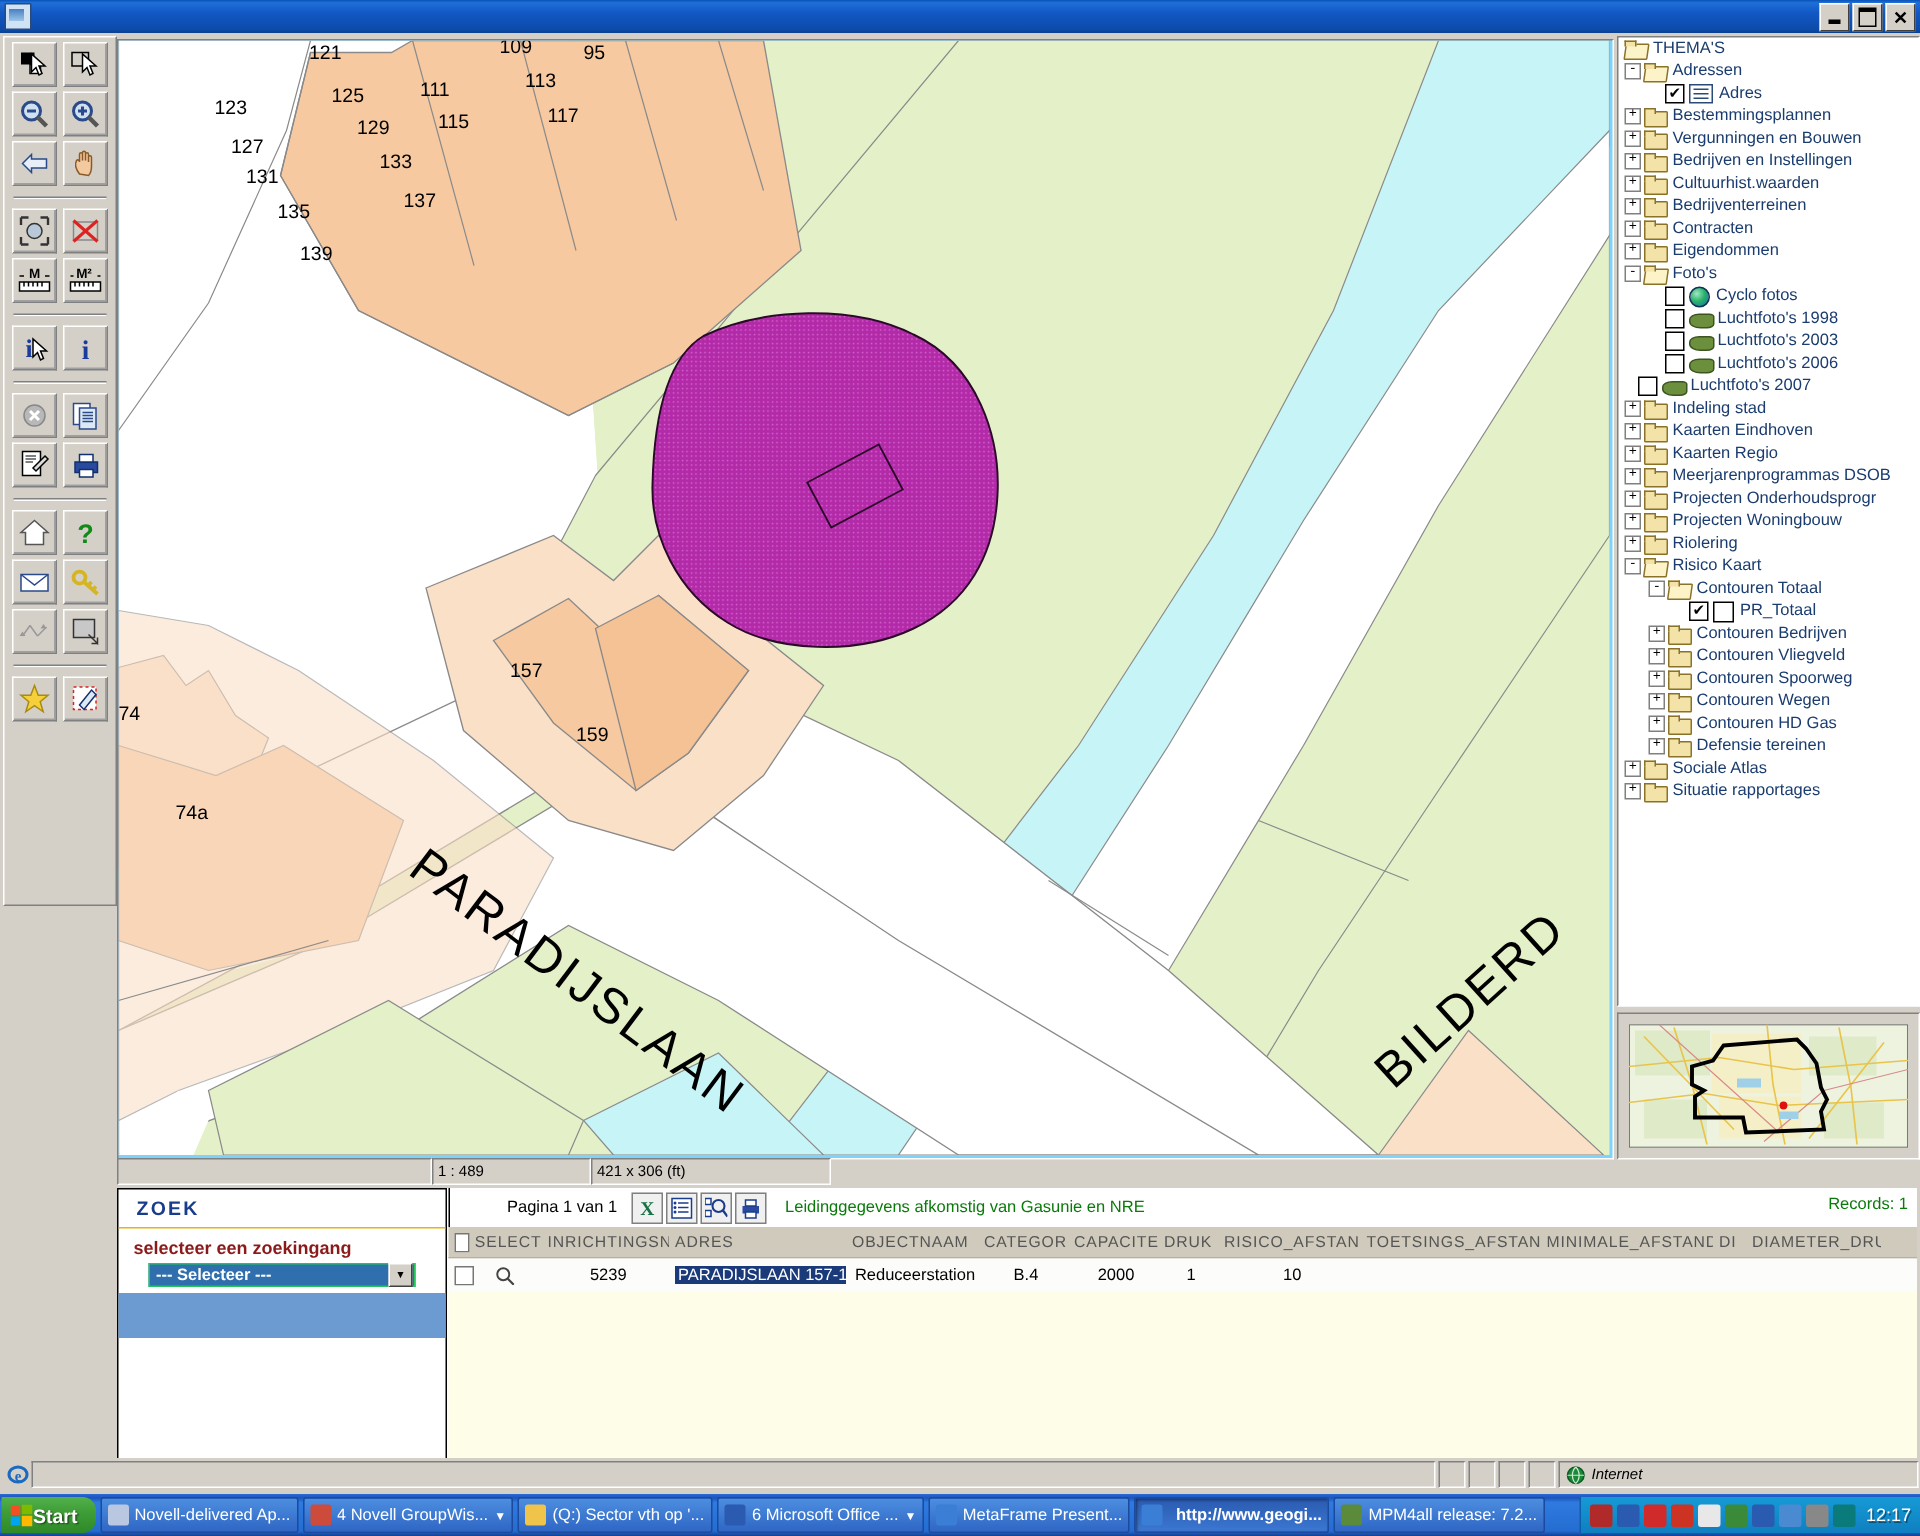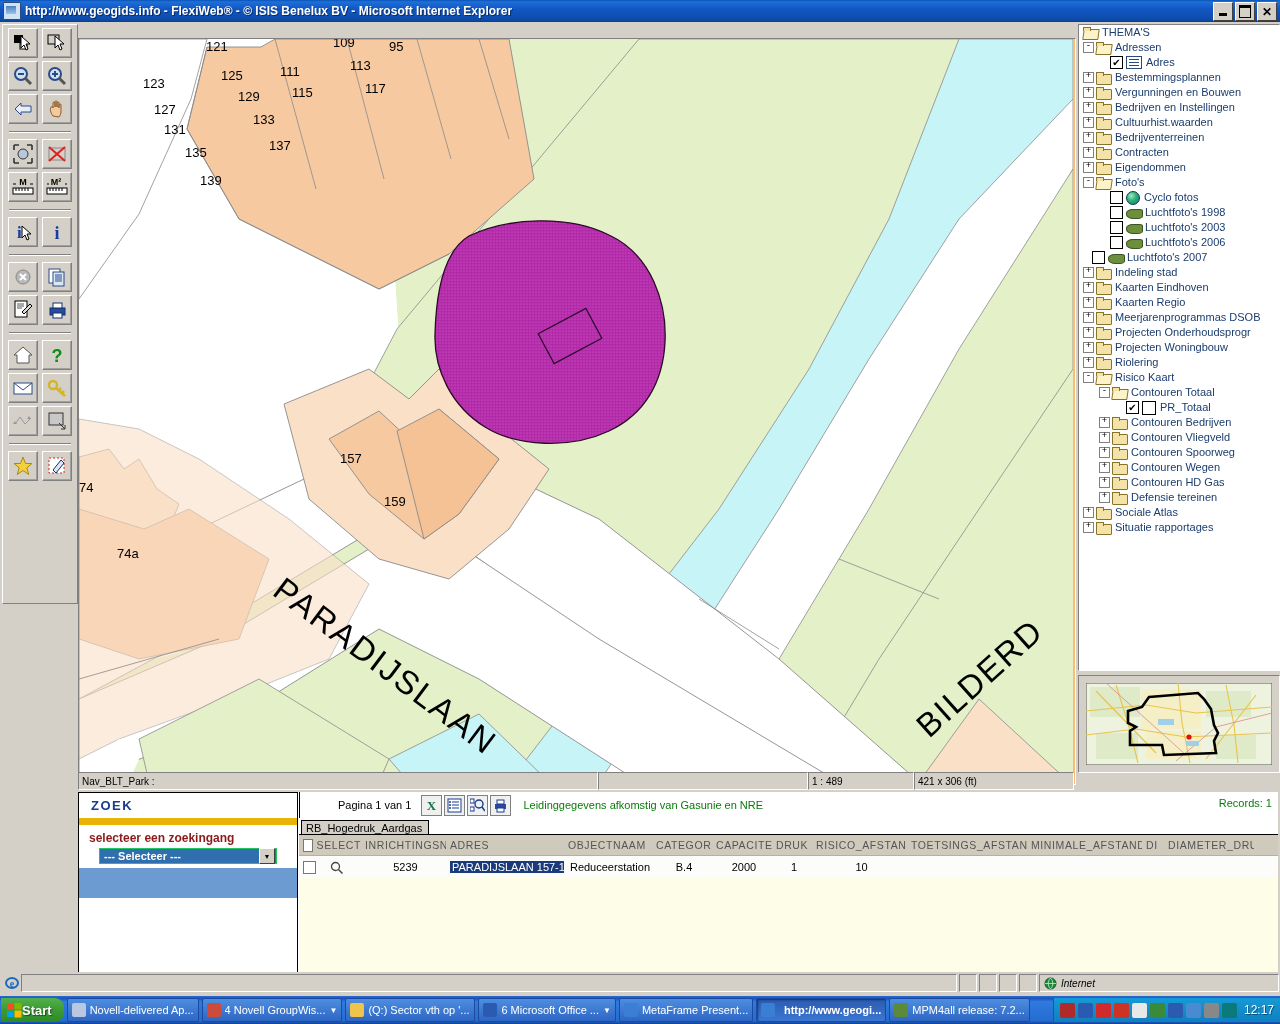--- a/index.html
+++ b/index.html
@@ -48,22 +48,22 @@
   .toolrow{display:flex;gap:4px;padding:3px 0 0 5px;}
   .tbtn{
     width:28px;height:28px;background:#d4d0c8;
     border:1px solid;border-color:#fff #808080 #808080 #fff;
     display:flex;align-items:center;justify-content:center;position:relative;
     box-shadow:inset -1px -1px 0 #a0a0a0;
   }
   .tsep{height:1px;background:#808080;margin:7px 6px 3px 6px;border-bottom:1px solid #fff;}
   
   #mapwrap{
-    position:absolute;left:78px;top:16px;width:996px;height:745px;
-    border:1px solid;border-color:#808080 #fff #fff #808080;overflow:hidden;background:#fdba74;
+    position:absolute;left:78px;top:4px;width:996px;height:745px;
+    border:1px solid;border-color:#808080 #fff #fff #808080;overflow:hidden;background:#7dd3fc;
   }
   #mapsvg{display:block;}
   
   #mapstatus{position:absolute;left:78px;top:750px;width:996px;height:18px;display:flex;}
   #mapstatus .cell{
     background:#d4d0c8;border:1px solid;border-color:#808080 #fff #fff #808080;
     font-size:10px;color:#000;padding:1px 3px;box-sizing:border-box;height:18px;
     display:flex;align-items:center;white-space:nowrap;overflow:hidden;
   }
   
@@ -106,21 +106,21 @@
     background:#d4d0c8;border:1px solid;border-color:#808080 #fff #fff #808080;
     display:flex;align-items:center;justify-content:center;
   }
   
   #bottompane{position:absolute;left:78px;top:770px;width:1200px;height:195px;background:#fff;}
   #zoekpanel{
     position:absolute;left:0;top:0;width:220px;height:195px;background:#fff;
     border:1px solid #000;box-sizing:border-box;
   }
   #zoekhdr{height:25px;display:flex;align-items:center;padding-left:12px;color:#1a3c8c;
-    font-size:13px;font-weight:bold;letter-spacing:1.5px;border-bottom:7px solid #eab308;}
+    font-size:13px;font-weight:bold;letter-spacing:1.5px;border-bottom:1px solid #eab308;}
   #zoeklbl{color:#8b1a1a;font-weight:bold;font-size:12px;padding:6px 0 3px 10px;}
   #zoeksel{
     margin:0 20px;height:16px;background:#2f6fae;border:1px solid #22c55e;
     display:flex;align-items:center;justify-content:space-between;
     color:#fff;font-weight:bold;font-size:11px;padding-left:4px;box-sizing:border-box;
   }
   #zoeksel .arrow{width:14px;height:14px;background:#d4d0c8;border:1px solid;
     border-color:#fff #404040 #404040 #fff;margin-right:1px;
     display:flex;align-items:center;justify-content:center;color:#000;font-size:7px;}
   #zoekband{margin-top:4px;height:30px;background:#6b9bd1;}
@@ -176,21 +176,20 @@
     background:linear-gradient(to bottom,#169ad6,#0f7fc0);border-left:1px solid #0d5ea8;
   }
   #tray .tico{width:15px;height:15px;border-radius:2px;}
   #clock{color:#fff;font-size:12px;margin-left:4px;text-shadow:1px 1px 0 rgba(0,0,0,.4);}
 </style>
 </head>
 <body>
 
 <div id="titlebar">
   <div class="tb-icon"></div>
-  <div class="tb-title">http://www.geogids.info - FlexiWeb® - © ISIS Benelux BV - Microsoft Internet Explorer</div>
   <div id="winbtns">
     <div class="wb">
         <span class="gl-min"></span>
       </div>
     <div class="wb">
         <span class="gl-max"></span>
       </div>
     <div class="wb">
         <span class="gl-cls">✕</span>
       </div>
@@ -463,21 +462,20 @@
         <text x="261" y="424">157</text>
         <text x="305" y="467">159</text>
       </g>
 
       <text x="192" y="555" font-family="Liberation Sans, sans-serif" font-size="33" fill="#000" transform="rotate(37 192 555)" letter-spacing="2">PARADIJSLAAN</text>
       <text x="850" y="700" font-family="Liberation Sans, sans-serif" font-size="33" fill="#000" transform="rotate(-42 850 700)" letter-spacing="2">BILDERD</text>
     </svg>
   </div>
 
   <div id="mapstatus">
-    <div class="cell" style="width:520px">Nav_BLT_Park :</div>
     <div class="cell" style="width:210px"></div>
     <div class="cell" style="width:106px">1 : 489</div>
     <div class="cell" style="width:160px">421 x 306 (ft)</div>
   </div>
 
   <div id="treepanel">
     <div class="tnode" style="padding-left:4px">
       <span class="folder open"></span>
       <span class="tlabel">THEMA'S</span>
     </div>
@@ -732,23 +730,20 @@
         </div>
         <div class="ricon">
           <svg width="15" height="15" viewBox="0 0 15 15">
               <rect x="2" y="6" width="11" height="5" fill="#2a4a9e"></rect>
               <rect x="4" y="2" width="7" height="4" fill="#fff" stroke="#1a3c8c"></rect>
               <rect x="4" y="10" width="7" height="4" fill="#fff" stroke="#1a3c8c"></rect>
             </svg>
         </div>
         <div id="resnote">Leidinggegevens afkomstig van Gasunie en NRE</div>
         <div id="recnum">Records: 1</div>
-      </div>
-      <div id="tabrow">
-        <div class="tab">RB_Hogedruk_Aardgas</div>
       </div>
       <div id="grid">
         <div id="gridhead">
             <div class="gcell" style="width: 62px; display: flex; align-items: center; gap: 4px;">
               <span class="gcbx"></span>
               <span>SELECT</span>
             </div>
             <div class="gcell" style="width: 85px;">INRICHTINGSNR</div>
             <div class="gcell" style="width: 118px;">ADRES</div>
             <div class="gcell" style="width: 88px;">OBJECTNAAM</div>

